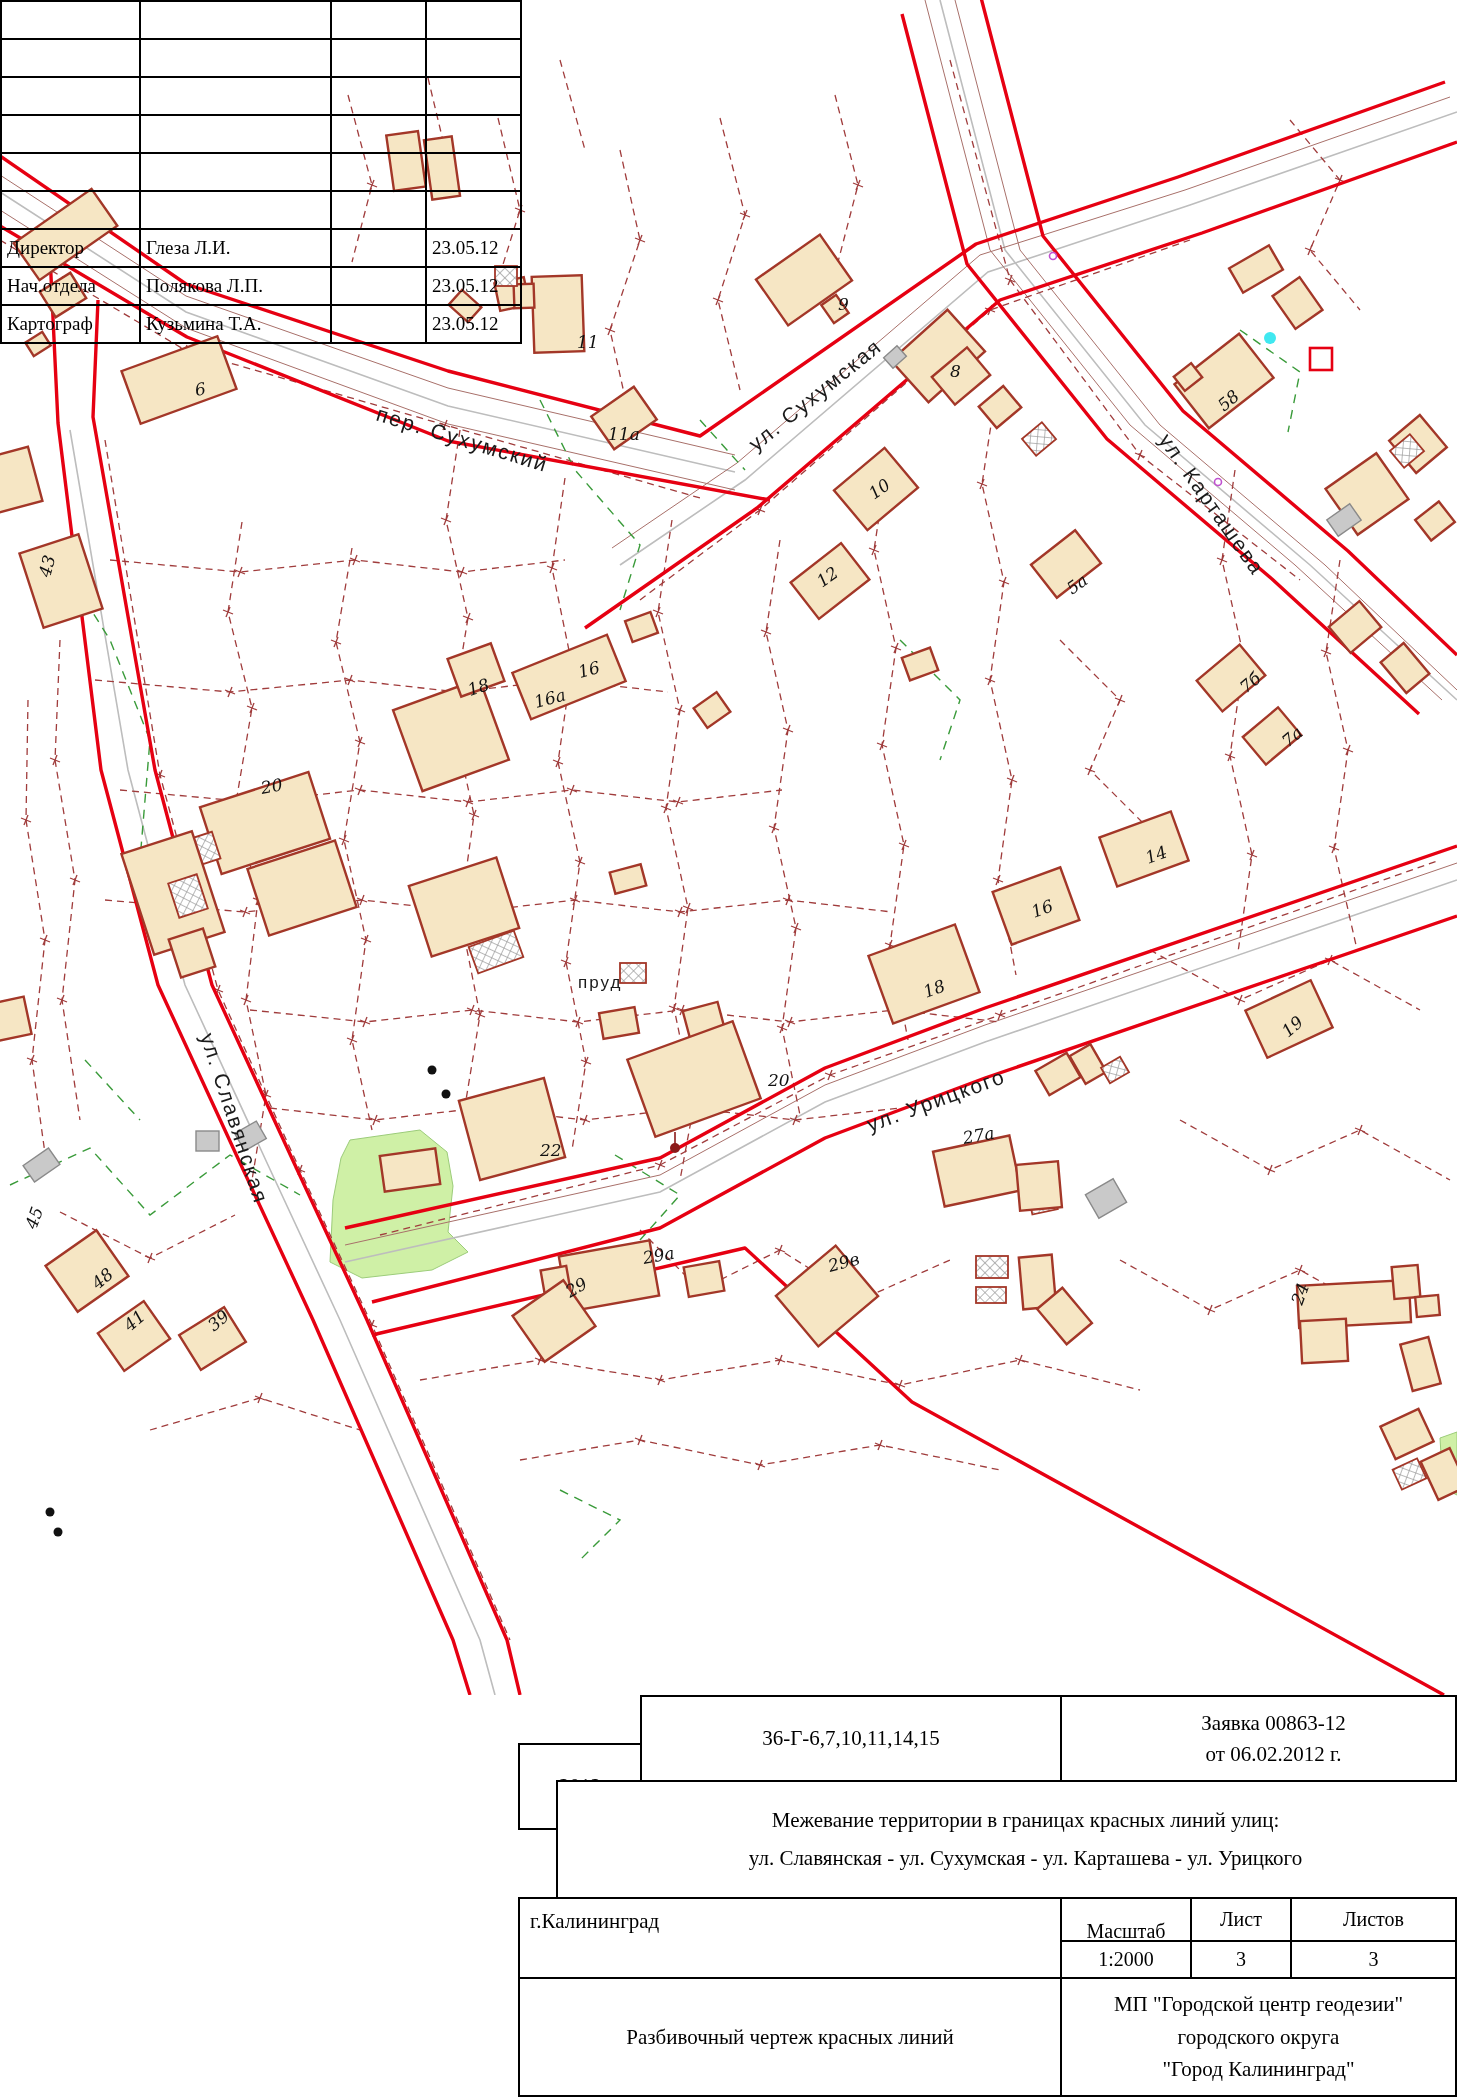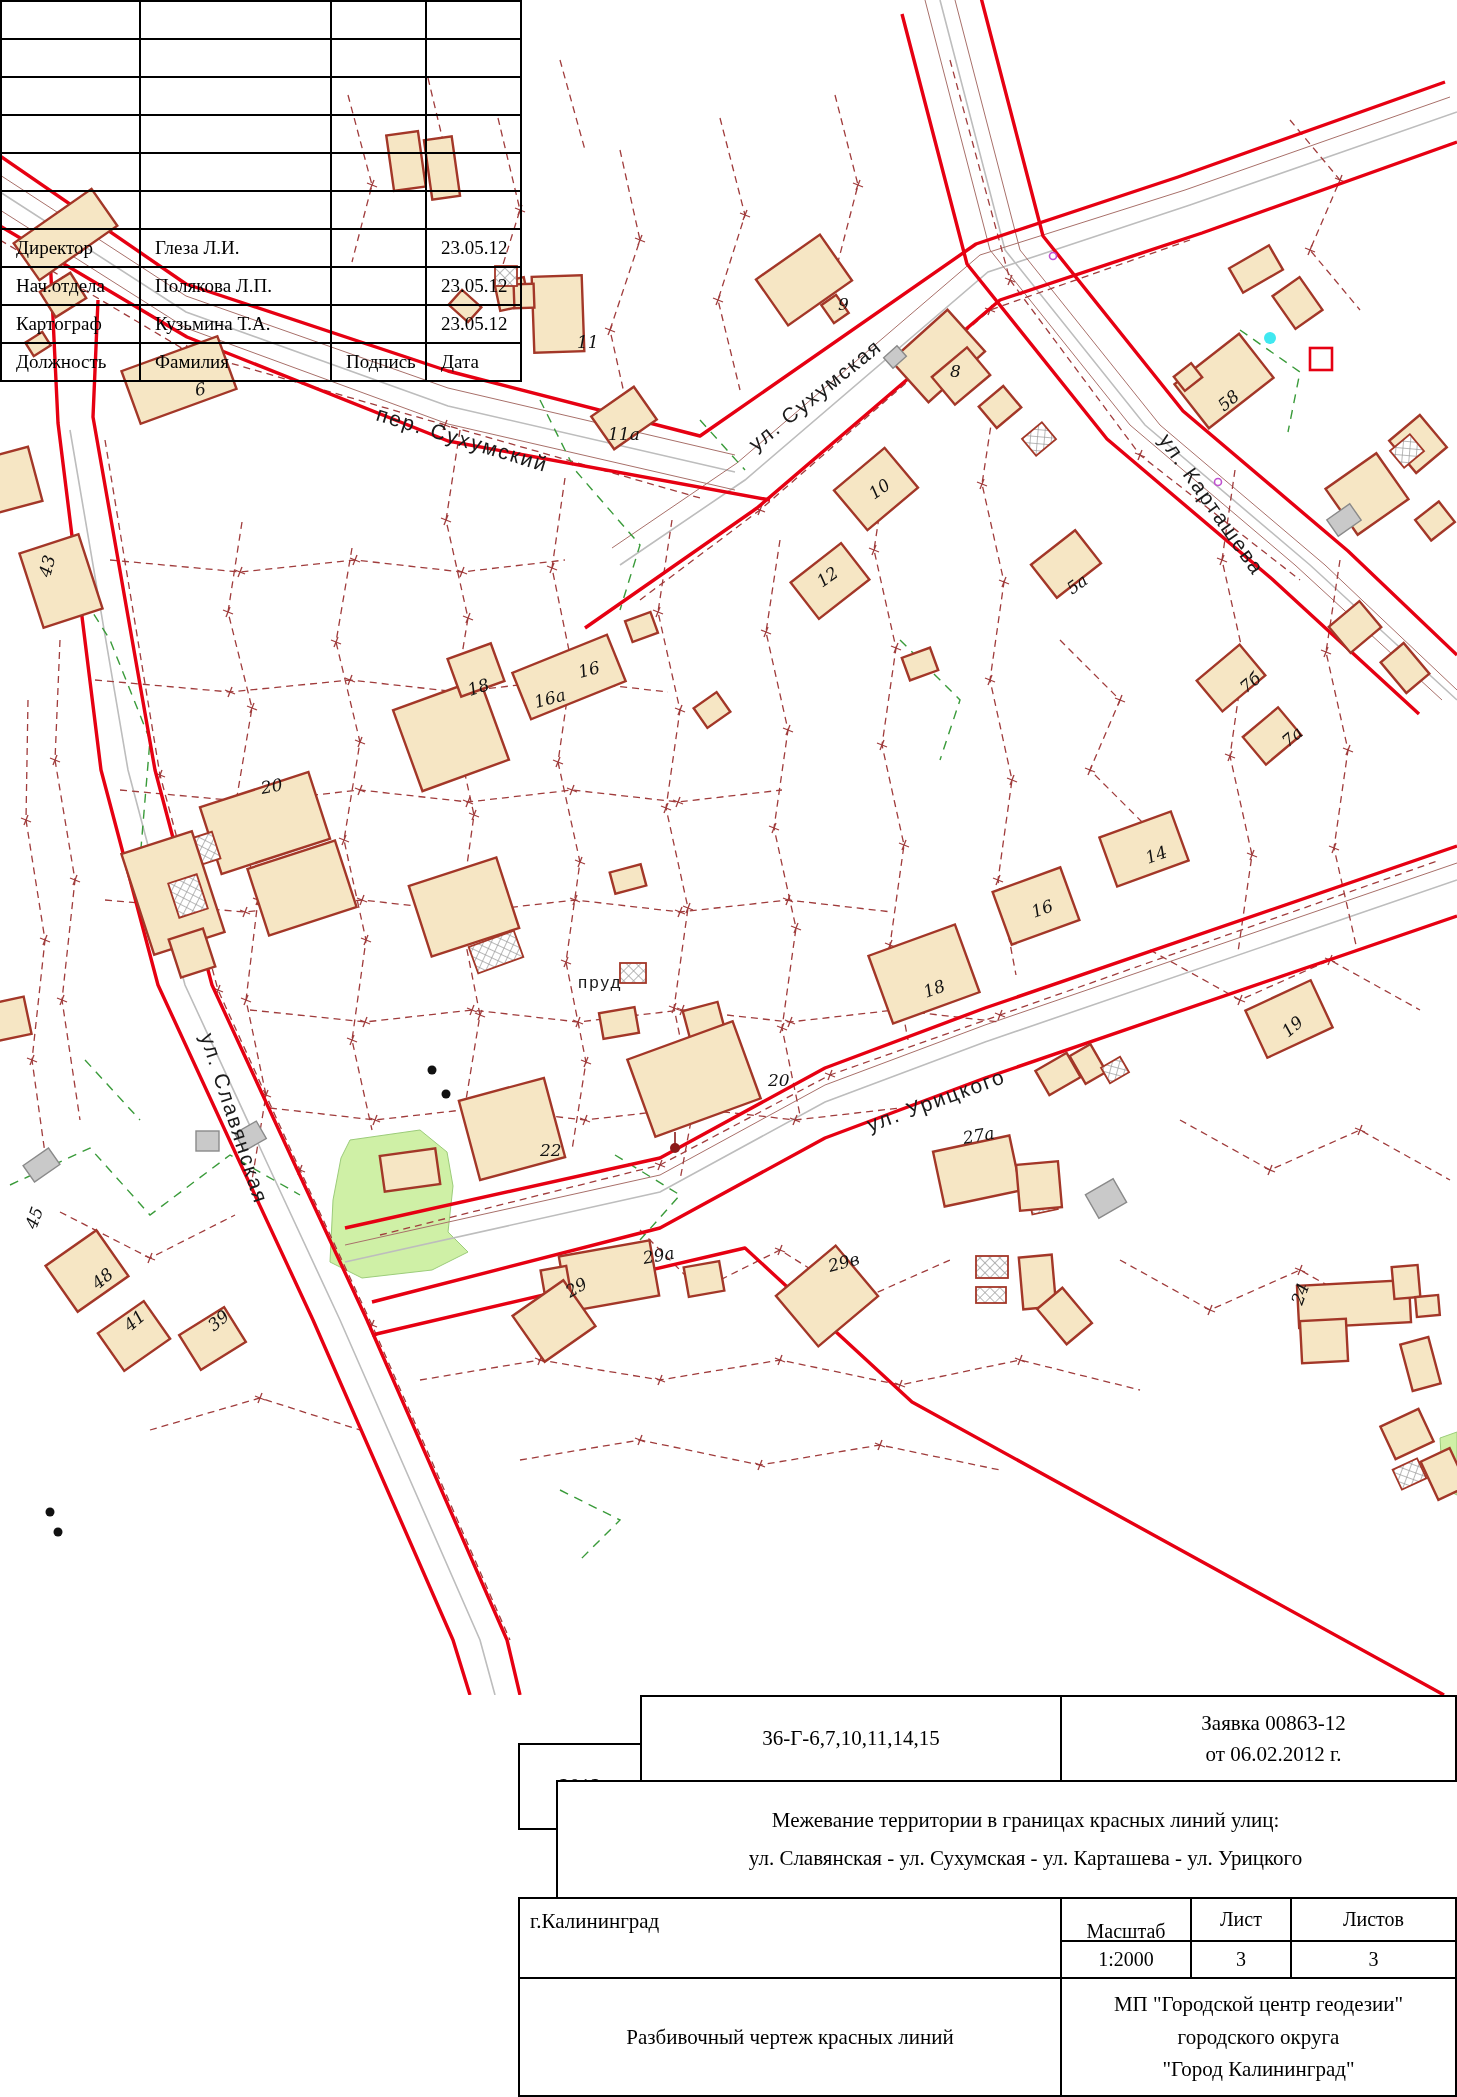--- a/index.html
+++ b/index.html
@@ -4,21 +4,21 @@
 <style>
   html,body{margin:0;padding:0;background:#888;}
   .sheet{position:relative;width:1457px;height:2097px;background:#fff;margin:0 auto;
          font-family:"Liberation Serif", serif;overflow:hidden;}
   #map-svg{position:absolute;left:0;top:0;}
   
   .tb{position:absolute;box-sizing:border-box;border:2px solid #000;background:#fff;}
   .cell{display:flex;align-items:center;justify-content:center;text-align:center;
         box-sizing:border-box;color:#000;}
   table.sig{border-collapse:collapse;table-layout:fixed;width:520px;}
-  table.sig td{border:2px solid #000;height:36px;font-size:19px;padding:0 3px 0 14px;
+  table.sig td{border:2px solid #000;height:36px;font-size:19px;padding:0 3px 0 5px;
                overflow:hidden;white-space:nowrap;}
   .big{font-size:21px;}
   .med{font-size:20px;}
 </style>
 </head>
 <body>
 
 <div class="sheet">
 
   <svg id="map-svg" width="1457" height="1695" viewBox="0 0 1457 1695">
@@ -575,26 +575,20 @@
             <td>Полякова Л.П.</td>
             <td></td>
             <td>23.05.12</td>
           </tr>
           <tr>
             <td>Картограф</td>
             <td>Кузьмина Т.А.</td>
             <td></td>
             <td>23.05.12</td>
           </tr>
-          <tr>
-            <td>Должность</td>
-            <td>Фамилия</td>
-            <td>Подпись</td>
-            <td>Дата</td>
-          </tr>
         </tbody>
     </table>
   </div>
 
   <div class="tb cell big" style="left:518px;top:1695px;width:124px;height:87px;margin-top:48px;">
       <span>2012</span>
     </div>
   <div class="tb cell big" style="left:640px;top:1695px;width:422px;height:87px;">
       <span>36-Г-6,7,10,11,14,15</span>
     </div>

